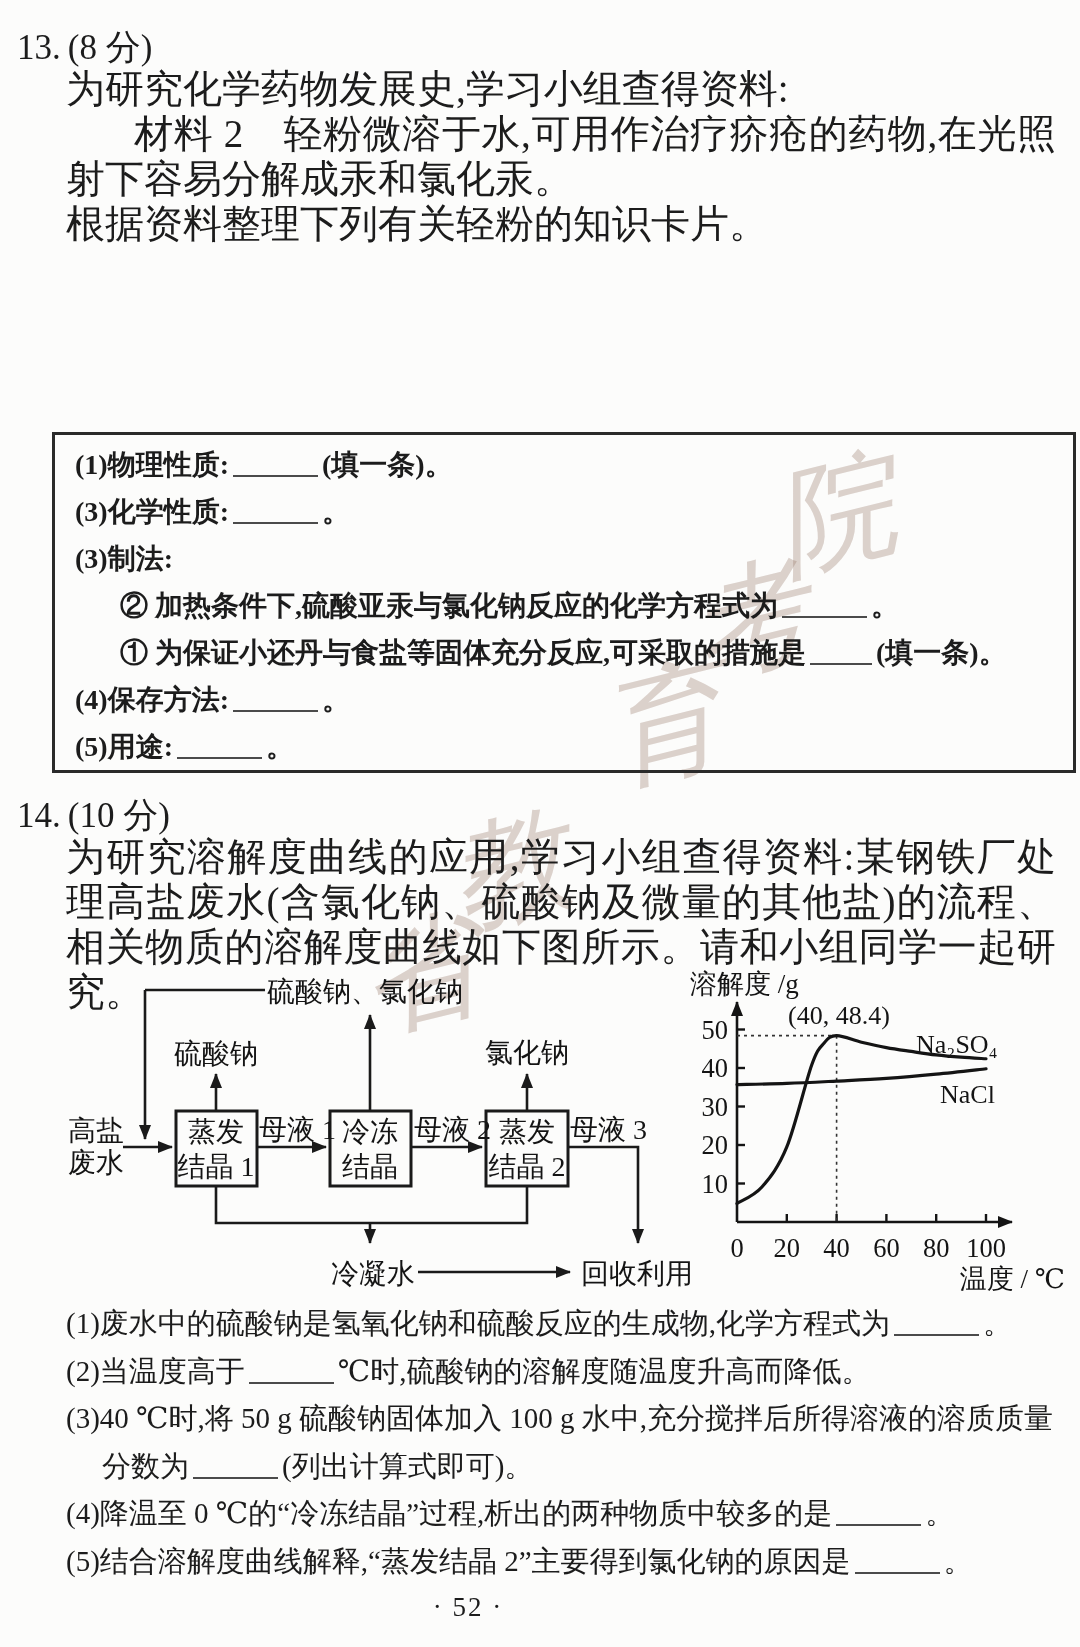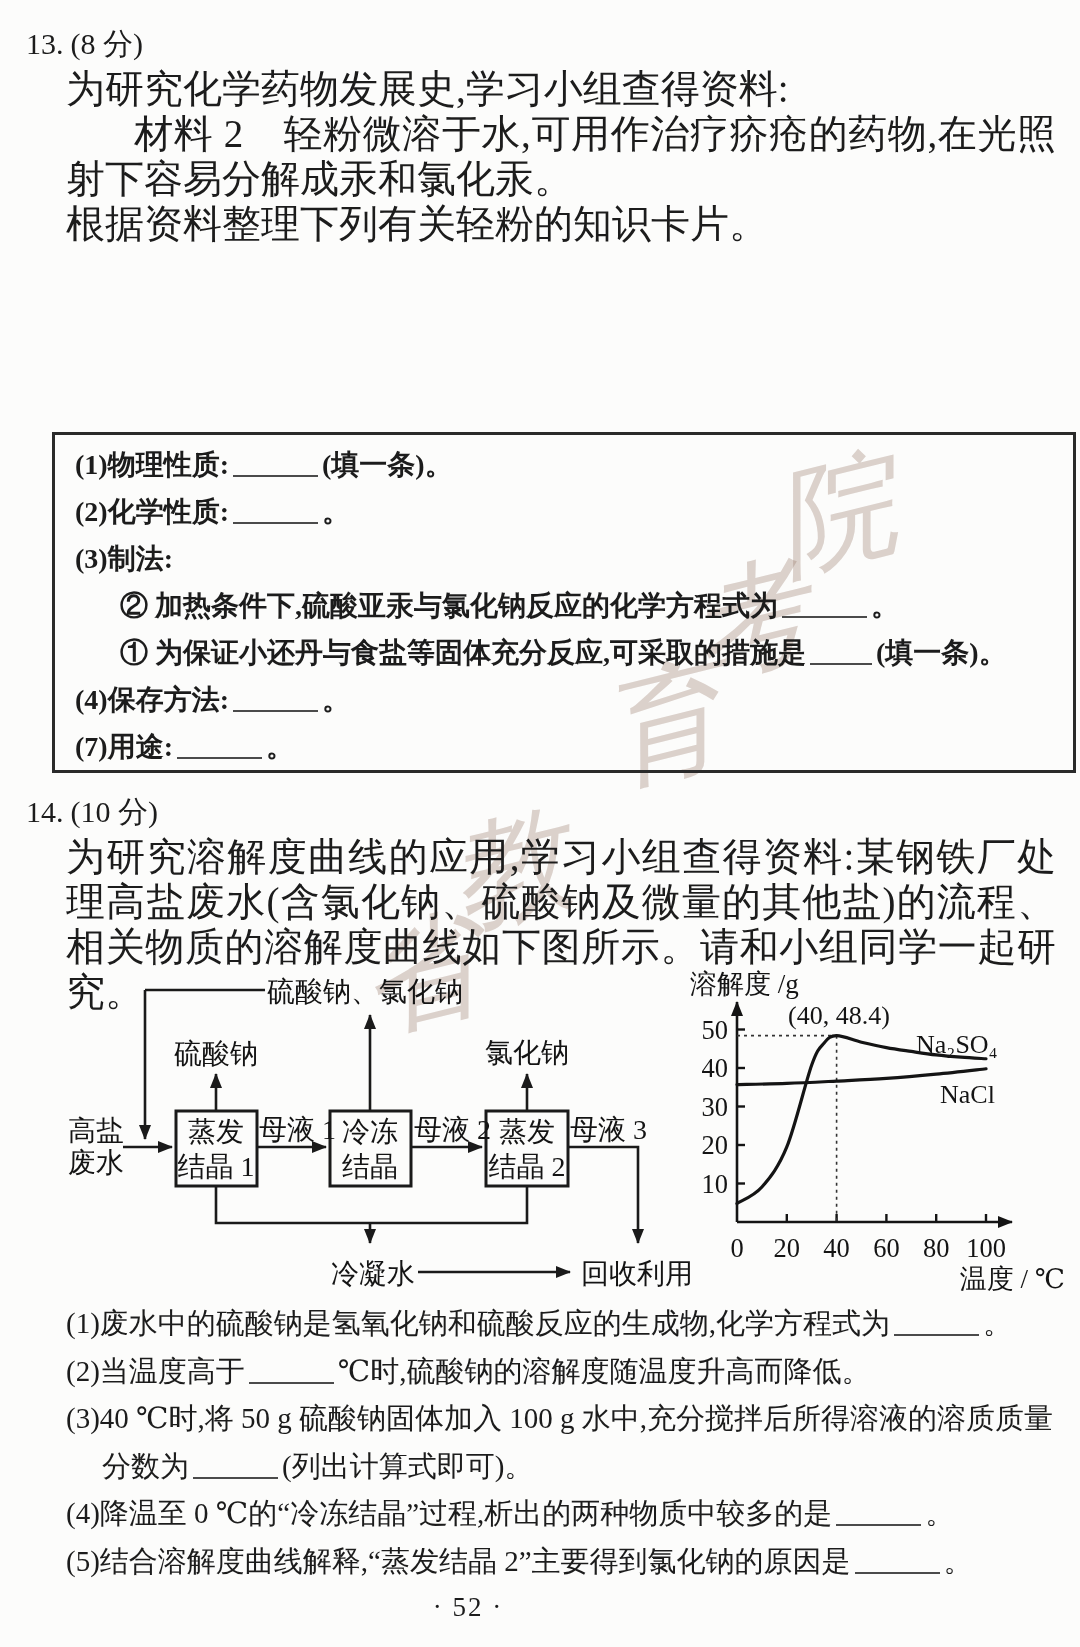--- a/index.html
+++ b/index.html
@@ -1,18 +1,18 @@
 <!DOCTYPE html>
 <html><head>
 <meta charset="utf-8">
 <style>
   html,body{margin:0;padding:0;background:#d9d9d9;}
   #page{position:relative;width:1080px;height:1647px;margin:0 auto;background:#fcfcfb;
         font-family:"Liberation Serif","DejaVu Serif",serif;color:#1c1c1c;overflow:hidden;}
-  .qhead{position:absolute;left:26px;font-size:30px;z-index:2;}
+  .qhead{position:absolute;left:17px;font-size:35px;z-index:2;}
   .qhead .sc{margin-left:7px;}
   .block{position:absolute;left:66px;width:990px;font-size:39px;line-height:45px;
          text-align:justify;z-index:2;}
   .block p{margin:0;}
   .indent{text-indent:1.75em;}
   .card{position:absolute;left:52px;top:432px;width:995px;height:329px;border:3px solid #2a2a2a;
         padding:6px 3px 0 20px;font-size:28px;line-height:47px;background:transparent;z-index:2;font-weight:bold;}
   .card p{margin:0;white-space:nowrap;}
   .sub{padding-left:45px;}
   .blank{display:inline-block;width:85px;height:22px;border-bottom:2px solid #4b4b4b;
@@ -50,26 +50,26 @@
   </div>
 
   <div class="block" style="top:66px;">
     <p>为研究化学药物发展史,学习小组查得资料:</p>
     <p class="indent">材料 2　轻粉微溶于水,可用作治疗疥疮的药物,在光照射下容易分解成汞和氯化汞。</p>
     <p>根据资料整理下列有关轻粉的知识卡片。</p>
   </div>
 
   <div class="card">
     <p><span>(1)物理性质:</span><span class="blank"></span><span>(填一条)。</span></p>
-    <p><span>(2)化学性质:</span><span class="blank"></span><span>。</span></p>
+    <p><span>(3)化学性质:</span><span class="blank"></span><span>。</span></p>
     <p><span>(3)制法:</span></p>
     <p class="sub"><span>② 加热条件下,硫酸亚汞与氯化钠反应的化学方程式为</span><span class="blank"></span><span>。</span></p>
     <p class="sub"><span>① 为保证小还丹与食盐等固体充分反应,可采取的措施是</span><span class="blank sm"></span><span>(填一条)。</span></p>
     <p><span>(4)保存方法:</span><span class="blank"></span><span>。</span></p>
-    <p><span>(7)用途:</span><span class="blank"></span><span>。</span></p>
+    <p><span>(5)用途:</span><span class="blank"></span><span>。</span></p>
   </div>
 
   <div class="qhead" style="top:792px;">
     <span>14.</span><span class="sc">(10 分)</span>
   </div>
 
   <div class="block" style="top:834px;">
     <p>为研究溶解度曲线的应用,学习小组查得资料:某钢铁厂处理高盐废水(含氯化钠、硫酸钠及微量的其他盐)的流程、相关物质的溶解度曲线如下图所示。请和小组同学一起研究。</p>
   </div>
 

